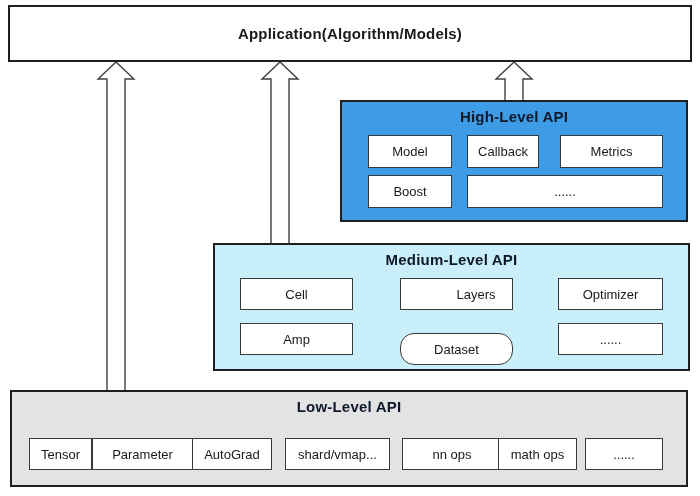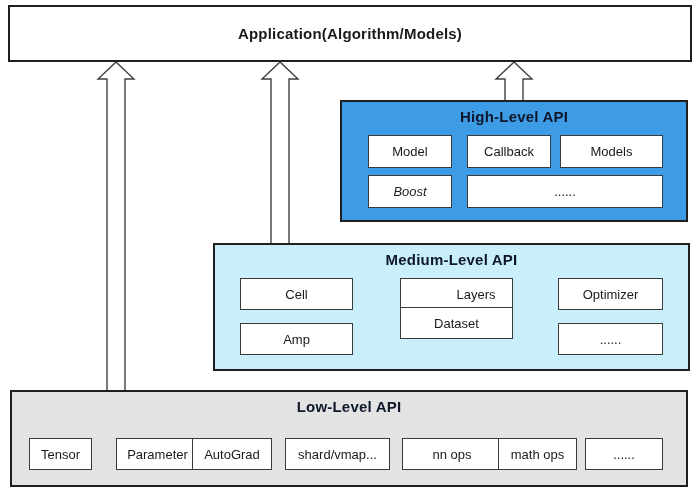--- a/index.html
+++ b/index.html
@@ -105,40 +105,40 @@
     <polygon points="514,62 496,79 505,79 505,101 523,101 523,79 532,79" fill="#ffffff" stroke="#404040" stroke-width="1.4"></polygon>
   </svg>
 
   <div class="box app-box">
     <span class="app-title">Application(Algorithm/Models)</span>
   </div>
 
   <div class="layer layer-high">
     <div class="layer-title">High-Level API</div>
     <div class="item" style="left:26px;  top:33px; width:84px;  height:33px;">Model</div>
-    <div class="item" style="left:125px; top:33px; width:84px;  height:33px;">Callback</div>
-    <div class="item" style="left:218px; top:33px; width:103px; height:33px;">Models</div>
-    <div class="item" style="left:26px;  top:73px; width:84px;  height:33px;font-style:italic;">Boost</div>
+    <div class="item" style="left:125px; top:33px; width:72px;  height:33px;">Callback</div>
+    <div class="item" style="left:218px; top:33px; width:103px; height:33px;">Metrics</div>
+    <div class="item" style="left:26px;  top:73px; width:84px;  height:33px;">Boost</div>
     <div class="item" style="left:125px; top:73px; width:196px; height:33px;">......</div>
   </div>
 
   <div class="layer layer-medium">
     <div class="layer-title">Medium-Level API</div>
     <div class="item" style="left:25px;  top:33px; width:113px; height:32px;">Cell</div>
     <div class="item" style="left:185px; top:33px; width:113px; height:32px;padding-left:39px;">Layers</div>
     <div class="item" style="left:343px; top:33px; width:105px; height:32px;">Optimizer</div>
     <div class="item" style="left:25px;  top:78px; width:113px; height:32px;">Amp</div>
-    <div class="item" style="left:185px; top:62px; width:113px; height:32px;">Dataset</div>
+    <div class="item" style="left:185px; top:88px; width:113px; height:32px;border-radius:14px;">Dataset</div>
     <div class="item" style="left:343px; top:78px; width:105px; height:32px;">......</div>
   </div>
 
   <div class="layer layer-low">
     <div class="layer-title">Low-Level API</div>
     <div class="item" style="left:17px;  top:46px; width:63px;  height:32px;">Tensor</div>
-    <div class="item" style="left:104px;  top:46px; width:83px;  height:32px;">Parameter</div>
+    <div class="item" style="left:80px;  top:46px; width:101px;  height:32px;">Parameter</div>
     <div class="item" style="left:180px; top:46px; width:80px;  height:32px;">AutoGrad</div>
     <div class="item" style="left:273px; top:46px; width:105px; height:32px;">shard/vmap...</div>
     <div class="item" style="left:390px; top:46px; width:100px;  height:32px;">nn ops</div>
     <div class="item" style="left:486px; top:46px; width:79px;  height:32px;">math ops</div>
     <div class="item" style="left:573px; top:46px; width:78px;  height:32px;">......</div>
   </div>
 
 </div>
 
 </body></html>

